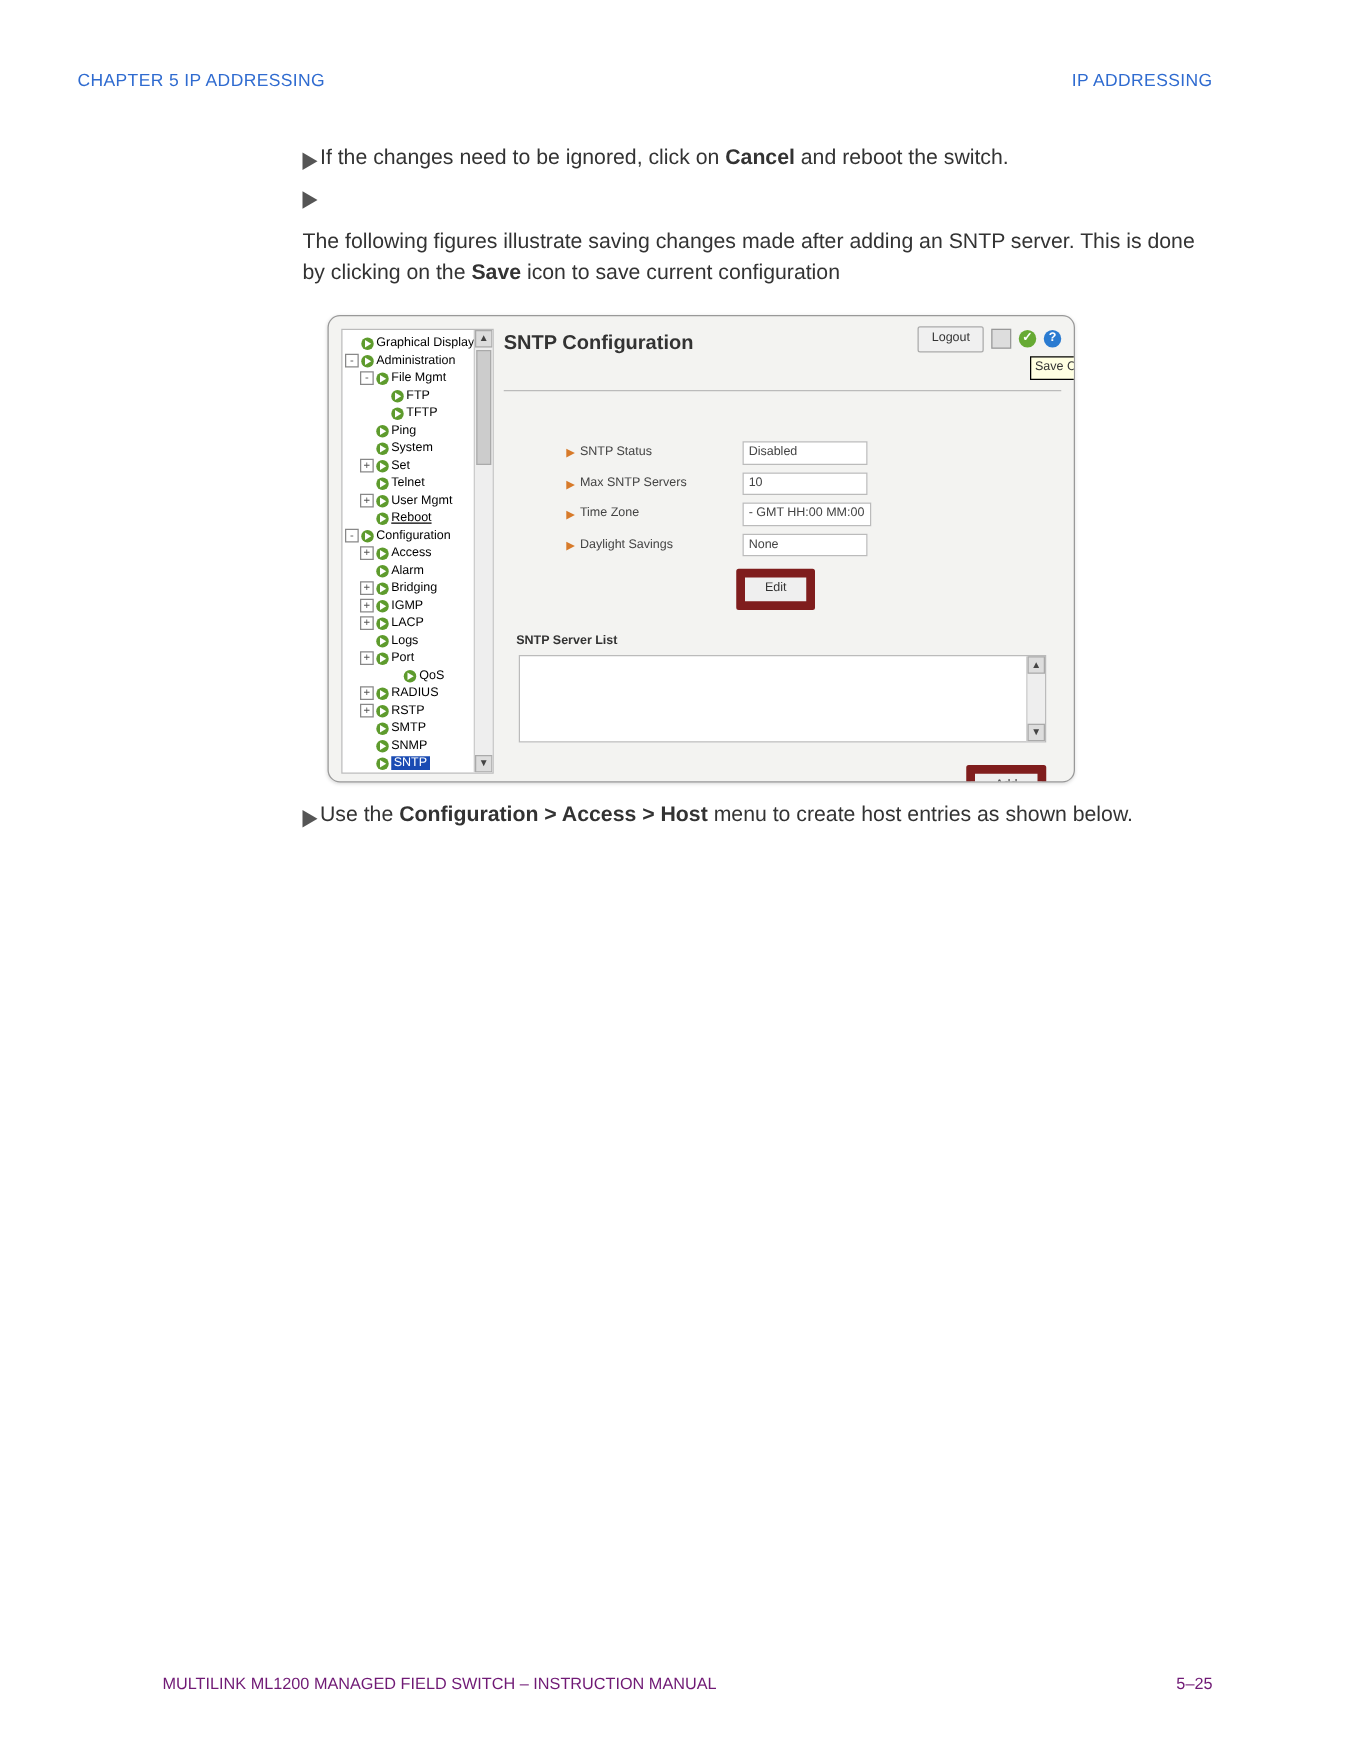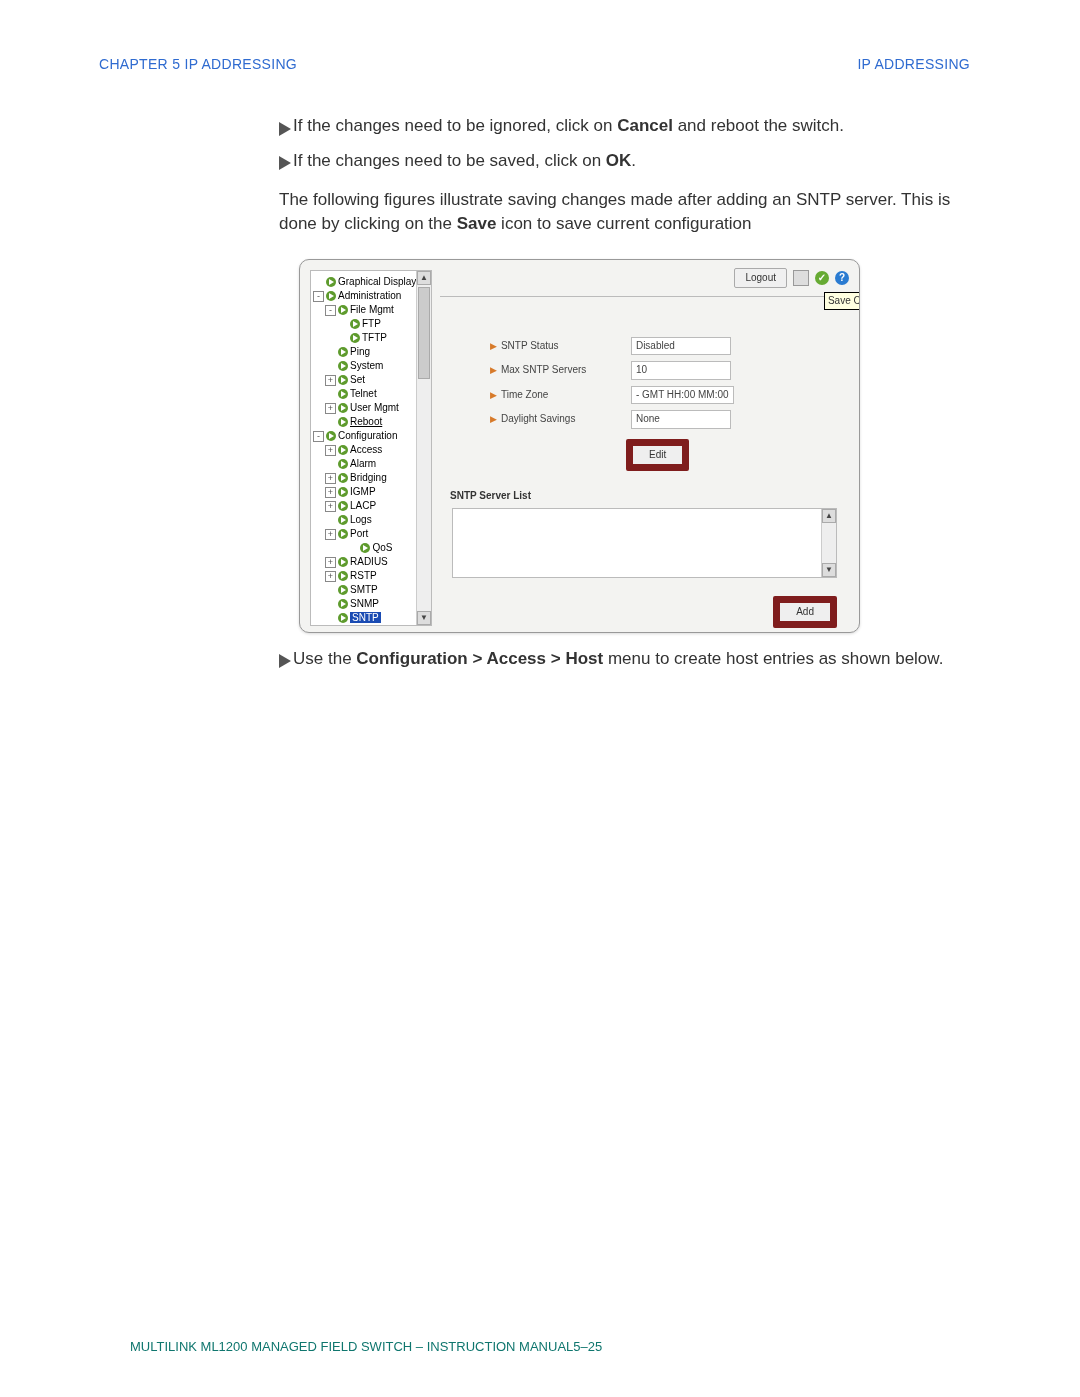--- a/index.html
+++ b/index.html
@@ -1,16 +1,16 @@
 <!DOCTYPE html>
 <html><head>
 <meta charset="utf-8">
 <style>
 html,body{margin:0;padding:0;background:#fff;font-family:Arial,Helvetica,sans-serif}
-.page{width:1080px;height:1397px;position:relative;box-sizing:border-box;padding:54px 110px 40px 99px;font-size:17px;color:#333;line-height:1.45}
+.page{width:1080px;height:1397px;position:relative;box-sizing:border-box;padding:54px 110px 40px 62px;font-size:17px;color:#333;line-height:1.45}
 .hdr{display:flex;justify-content:space-between;color:#2f6bd0;font-size:14px}
 .hdr .left{letter-spacing:.3px}
 .hdr .right{letter-spacing:.3px}
 .body-text{margin-left:180px;margin-top:40px}
 .tri-row{display:flex;align-items:center;gap:2px;margin-bottom:10px}
 .tri{display:inline-block;width:0;height:0;border-top:7px solid transparent;border-bottom:7px solid transparent;border-left:12px solid #555;margin-top:4px;flex:none}
 .following{margin-left:180px;margin-top:14px}
 .screenshot{margin:22px 110px 0 200px;border:1px solid #999;border-radius:10px;background:#f3f3f1;box-shadow:0 1px 3px rgba(0,0,0,.15);height:372px;position:relative;overflow:hidden;font-family:Tahoma,Verdana,sans-serif;font-size:11px;color:#333}
 .nav{position:absolute;left:10px;top:10px;width:120px;bottom:6px;background:#fff;border:1px solid #bbb;overflow:hidden}
 .nav .inner{position:absolute;left:0;right:14px;top:0;bottom:0;padding:4px 2px}
@@ -40,39 +40,38 @@
 .edit-btn,.add-btn{display:inline-block;background:#efefef;border:7px solid #7f1d1d;padding:2px 16px;font-size:10px;border-radius:2px}
 .edit-wrap{margin:10px 0 0 186px}
 .slist-title{font-weight:bold;font-size:10px;margin:18px 0 4px 10px;color:#333}
 .slist{margin:0 12px;height:68px;background:#fff;border:1px solid #bbb;position:relative}
 .slist .sbar{position:absolute;right:0;top:0;bottom:0;width:14px;border-left:1px solid #ccc;background:#eee}
 .slist .sbar .b{position:absolute;left:0;width:14px;height:14px;background:#ddd;border:1px solid #aaa;box-sizing:border-box;font-size:8px;text-align:center;line-height:12px;color:#444}
 .slist .sbar .b.up{top:0}.slist .sbar .b.down{bottom:0}
 .add-wrap{text-align:right;margin:18px 12px 0 0}
 .sec-head{display:flex;gap:24px;color:#2f6bd0;font-size:20px;font-weight:bold;margin-top:58px}
 .sec-p{margin-left:180px;margin-top:10px}
-.footer{position:absolute;left:130px;right:110px;bottom:40px;display:flex;color:#0f766e;font-size:13px}
+.footer{position:absolute;left:130px;right:110px;bottom:40px;display:flex;justify-content:space-between;color:#701a75;font-size:13px}
 </style>
 </head>
 <body>
 
 <div class="page">
   <div class="hdr">
     <span class="left">CHAPTER 5  IP ADDRESSING</span>
     <span class="right">IP ADDRESSING</span>
   </div>
 
   <div class="body-text">
     <div class="tri-row">
       <span class="tri"></span>
       <span><span>If the changes need to be ignored, click on </span><b>Cancel</b><span> and reboot the switch.</span></span>
     </div>
     <div class="tri-row">
       <span class="tri"></span>
-      <span><span>If the changes need to be saved, click on </span><b>OK</b><span>.</span></span>
     </div>
   </div>
 
   <p class="following">
     <span>The following figures illustrate saving changes made after adding an SNTP server. This is done by clicking on the </span><b>Save</b><span> icon to save current configuration</span>
   </p>
 
   <div class="screenshot">
     <div class="nav">
       <div class="inner" id="nav-inner">
@@ -103,20 +102,21 @@
           <div class="row sel" style="padding-left: 12px;"><span style="display:inline-block;width:13px"></span><span class="bullet"></span><span class="lbl">SNTP</span></div>
           <div class="row" style="padding-left: 12px;"></div>
         </div>
       <div class="scrollbar">
         <div class="btn up">▲</div>
         <div class="thumb"></div>
         <div class="btn down">▼</div>
       </div>
     </div>
     <div class="main">
+      <h2>SNTP Configuration</h2>
       <div class="toolbar">
         <span class="logout-btn">Logout</span>
         <span class="save-icon"></span>
         <span class="circ" style="background:#6a3">✓</span>
         <span class="circ" style="background:#2a7bd1">?</span>
       </div>
       <div class="tooltip">Save Configuration</div>
       <div class="hr"></div>
       <div class="fields" id="fields">
           <div class="field-row">

